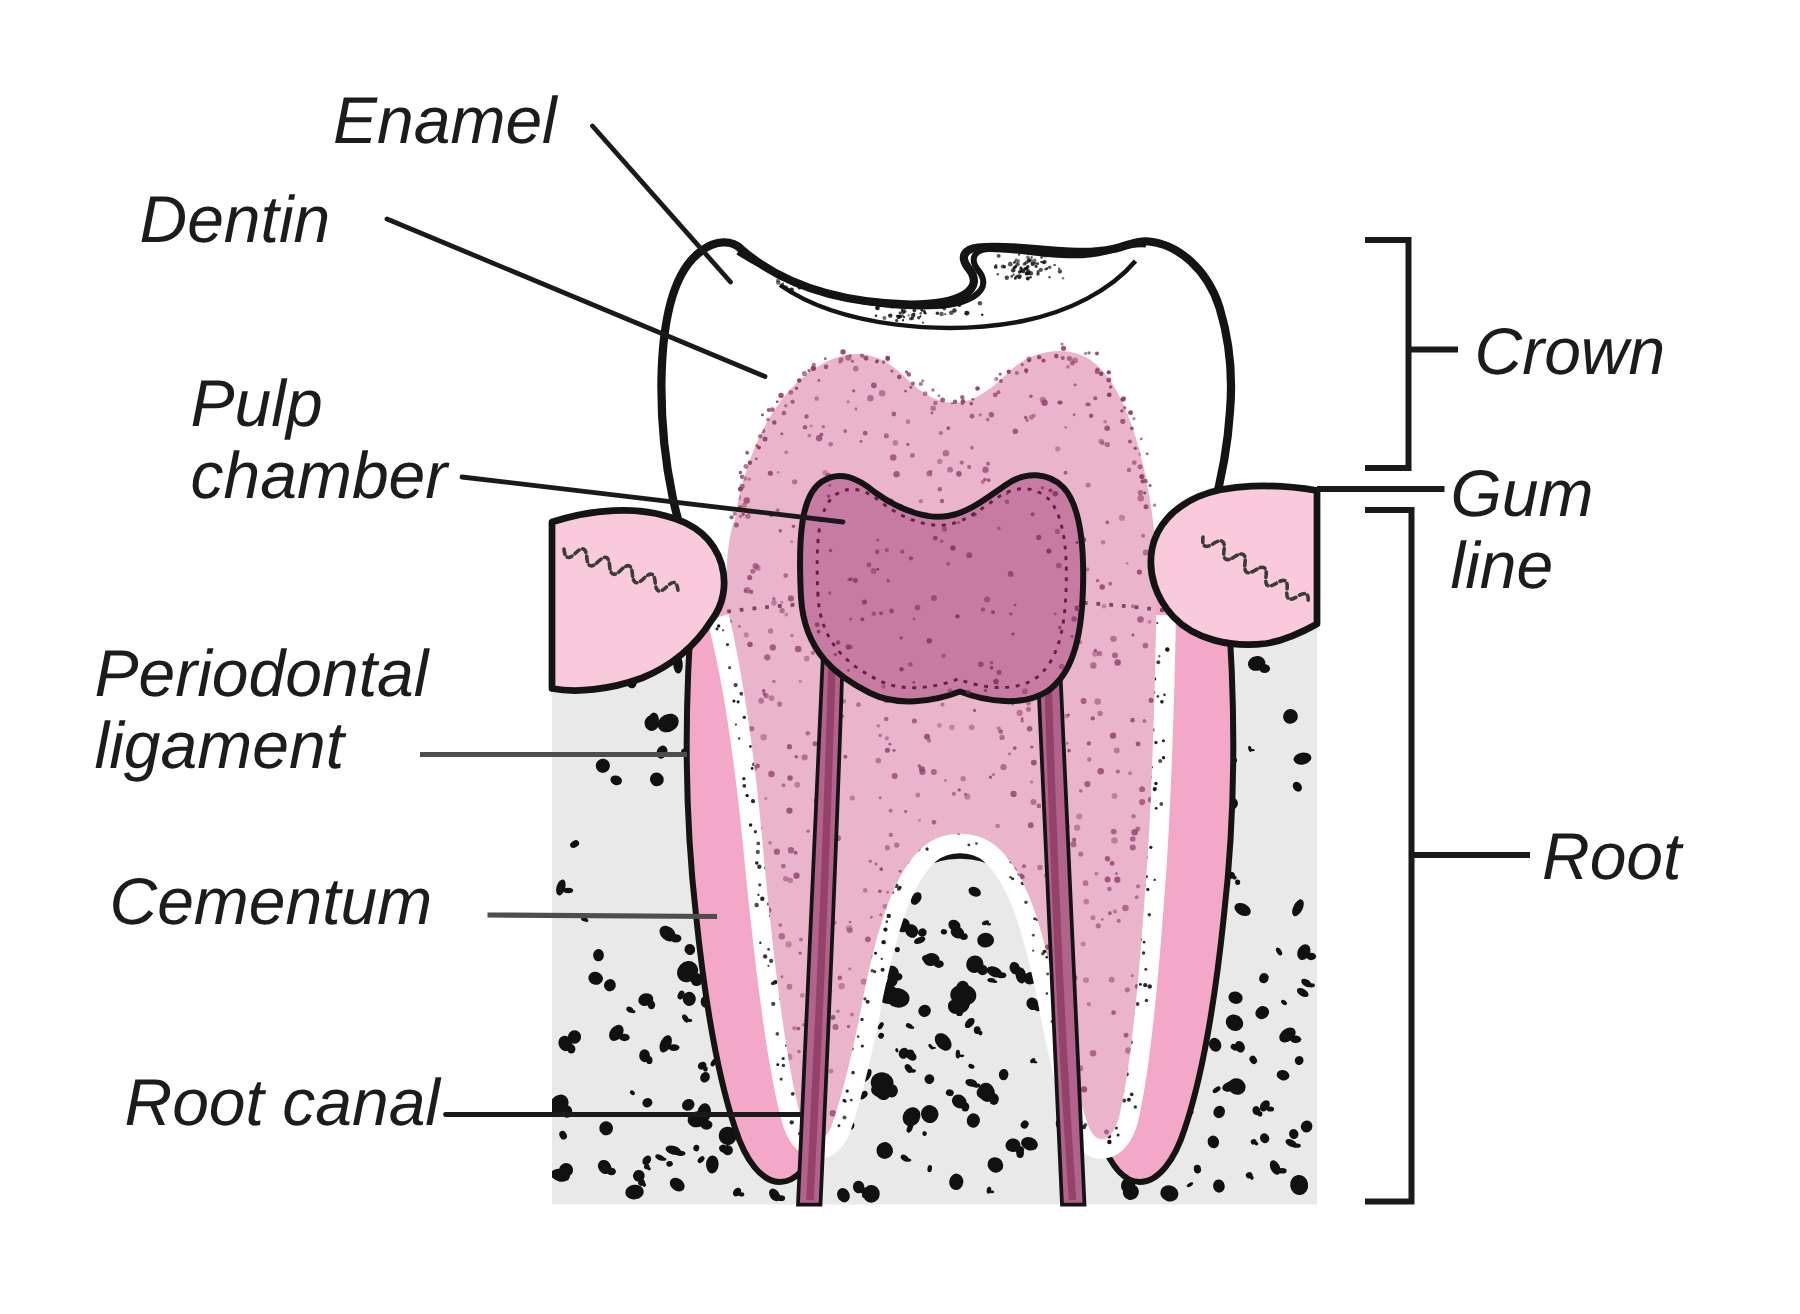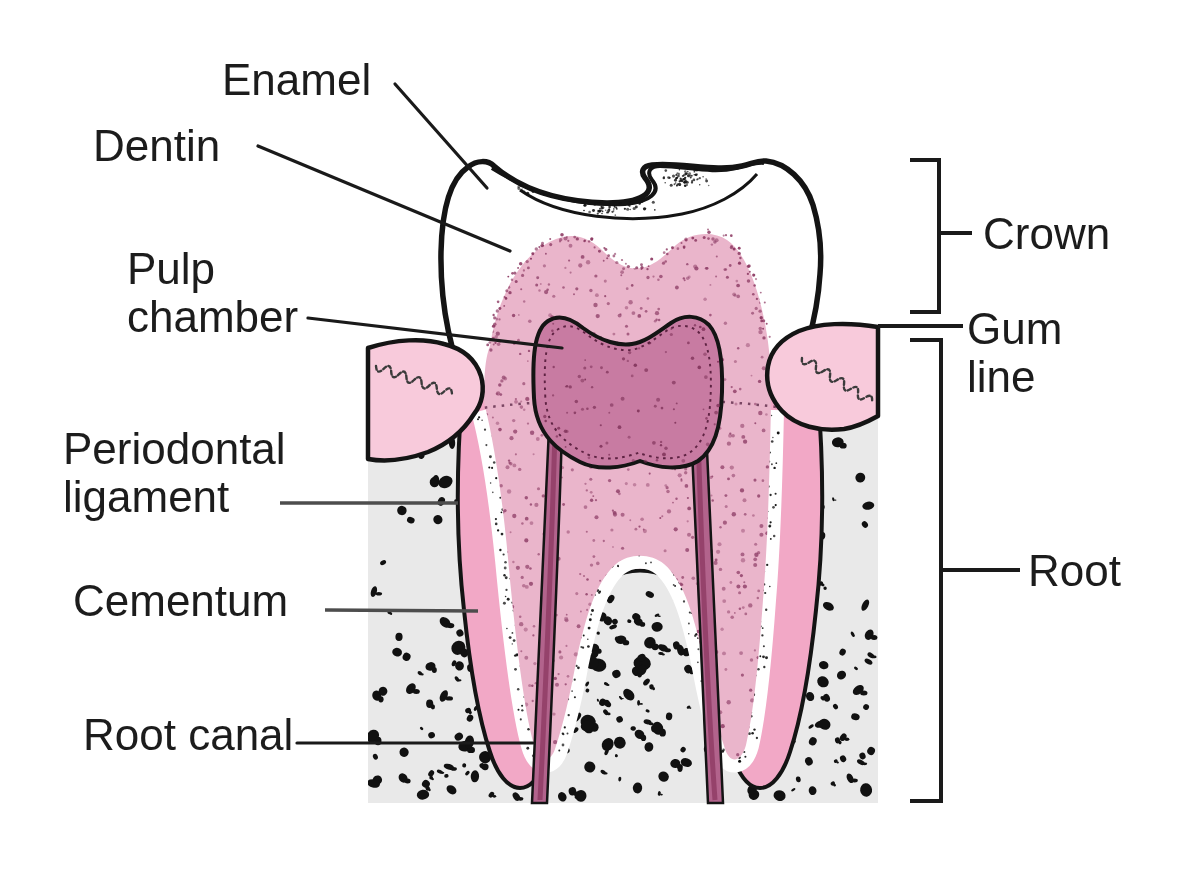--- a/index.html
+++ b/index.html
@@ -1,17 +1,17 @@
 <!DOCTYPE html>
 <html style="--label-text: #1c1c1c; --outline: #141414; --leader-black: #1a1a1a; --leader-gray: #4d4d4d; --enamel-white: #ffffff; --dentin-pink: #eab5cb; --dentin-dot: #93446c; --dome-dot: #8d3a63; --pulp-mauve: #c87ba2; --pulp-dot: #7c2f56; --canal-mauve: #b2638c; --canal-shade: #8d3a63; --ligament-pink: #f2a8c6; --gum-pink: #f8cadb; --squiggle: #3b3b3b; --bone-gray: #e9e9e9; --speckle-black: #111111; --cementum-white: #ffffff;"><head>
 <meta charset="utf-8">
 <style>
   html,body{margin:0;padding:0;background:#ffffff;}
   body{width:1200px;height:876px;overflow:hidden;font-family:"Liberation Sans",sans-serif;}
-  #stage{width:1200px;height:876px;position:relative;}
+  #stage{width:1200px;height:876px;position:relative;font-style:italic;}
   svg{display:block;}
   text.lbl{font-family:"Liberation Sans","DejaVu Sans",sans-serif;font-size:44px;fill:var(--label-text);}
   .leader-black{stroke:var(--leader-black);stroke-width:3.2;fill:none;stroke-linecap:round;}
   .leader-gray{stroke:var(--leader-gray);stroke-width:3.4;fill:none;stroke-linecap:butt;}
   .bracket{stroke:var(--leader-black);stroke-width:4;fill:none;stroke-linecap:butt;}
   .outline{stroke:var(--outline);fill:none;}
 </style>
 </head>
 <body>
 

